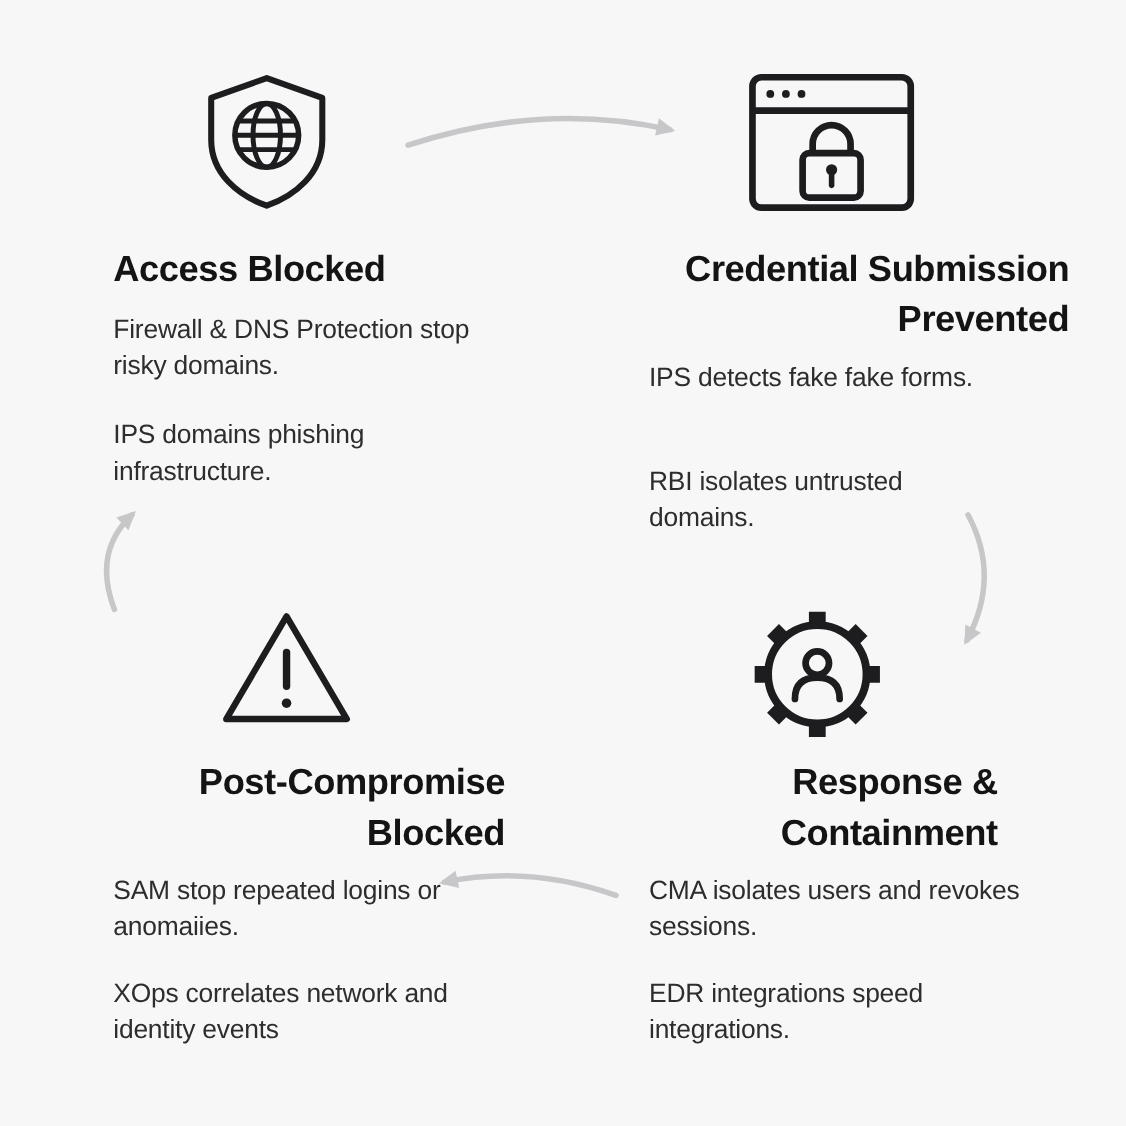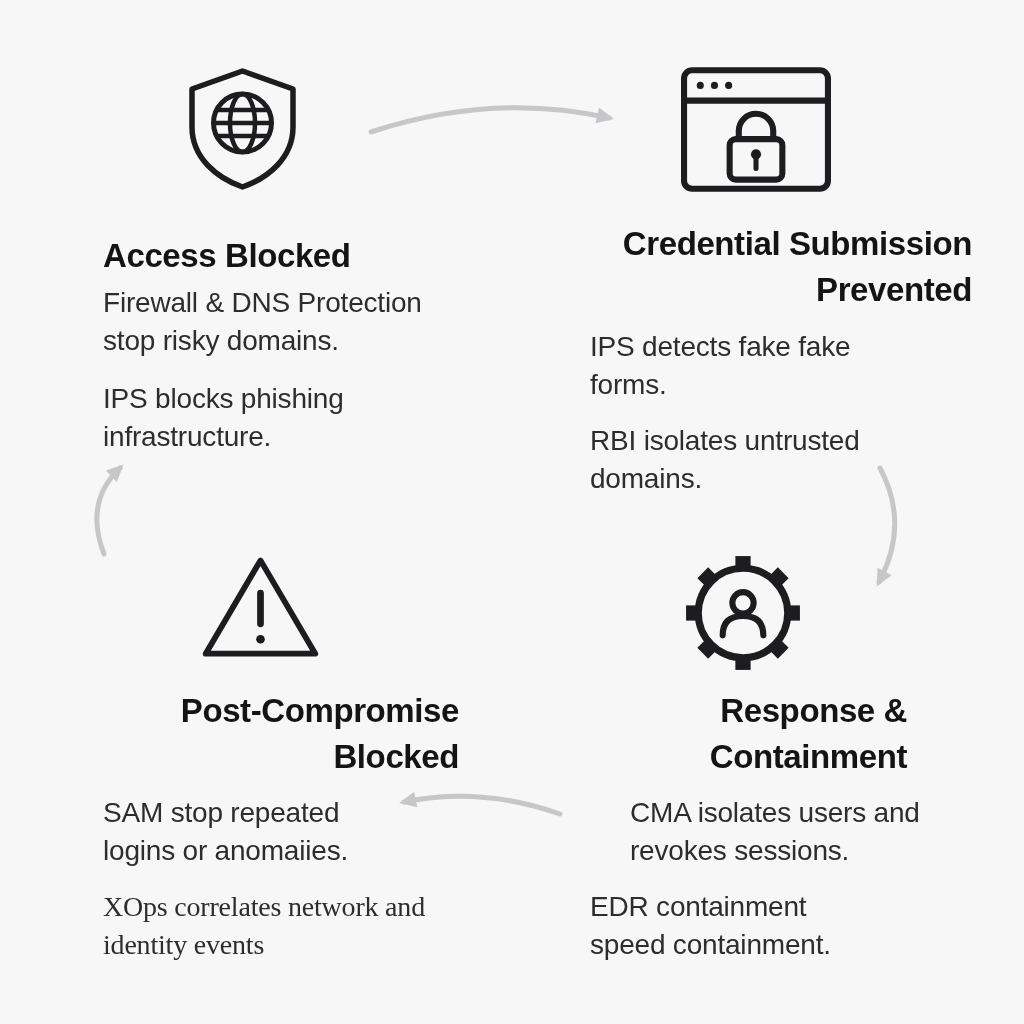--- a/index.html
+++ b/index.html
@@ -14,49 +14,49 @@
   .icon{position:absolute;}
   .icon svg{display:block;width:100%;height:100%;}
   .title{
     position:absolute;margin:0;
     font-size:33px;font-weight:700;color:#141414;
     letter-spacing:-0.4px;line-height:1.38;
   }
   .title.centered{text-align:right;}
   .para{
     position:absolute;margin:0;
-    font-size:28px;line-height:1.36;color:#2d2d2d;
+    font-size:24px;line-height:1.36;color:#2d2d2d;
     letter-spacing:-0.2px;
   }
   .arrow{position:absolute;}
   .arrow path.shaft{fill:none;stroke:#c7c7c9;stroke-width:5;stroke-linecap:round;}
   .arrow .head{fill:#c7c7c9;}
 
   
   .icon-shield{left:185px;top:64px;width:115px;height:130px;}
-  .title-tl{left:103px;top:221px;width:420px;margin-top:12px;}
+  .title-tl{left:103px;top:221px;width:420px;}
   .p-tl-1{left:103px;top:284px;width:355px;}
   .p-tl-2{left:103px;top:380px;width:310px;}
 
   
   .icon-browser{left:680px;top:66px;width:152px;height:127px;}
   .title-tr{left:520px;top:221px;width:452px;}
   .p-tr-1{left:590px;top:328px;width:320px;}
   .p-tr-2{left:590px;top:422px;width:320px;}
 
   
   .icon-triangle{left:198px;top:552px;width:125px;height:112px;}
   .title-bl{left:79px;top:688px;width:380px;}
   .p-bl-1{left:103px;top:794px;width:310px;}
-  .p-bl-2{left:103px;top:888px;width:340px;font-family:Liberation Serif, serif;}
+  .p-bl-2{left:103px;top:888px;width:340px;}
 
   
   .icon-gear{left:682px;top:552px;width:122px;height:122px;}
   .title-br{left:577px;top:688px;width:330px;}
-  .p-br-1{left:590px;top:794px;width:340px;margin-left:40px;}
+  .p-br-1{left:590px;top:794px;width:340px;}
   .p-br-2{left:590px;top:888px;width:250px;}
 
   
   .arrow-top{left:365px;top:88px;width:260px;height:60px;}
   .arrow-right{left:852px;top:462px;width:72px;height:130px;}
   .arrow-bottom{left:392px;top:782px;width:175px;height:48px;}
   .arrow-left{left:82px;top:458px;width:64px;height:102px;}
 </style>
 </head>
 <body>
@@ -104,21 +104,21 @@
       <path d="M57.5 6 L108 24 V62 C108 93 83 113 57.5 122 C32 113 7 93 7 62 V24 Z" stroke-width="5.5" stroke-linejoin="round"></path>
       <circle cx="57.5" cy="58" r="29" stroke-width="5"></circle>
       <ellipse cx="57.5" cy="58" rx="12.5" ry="29" stroke-width="4.5"></ellipse>
       <line x1="28.5" y1="58" x2="86.5" y2="58" stroke-width="4.5"></line>
       <line x1="33" y1="45" x2="82" y2="45" stroke-width="4.5"></line>
       <line x1="33" y1="71" x2="82" y2="71" stroke-width="4.5"></line>
     </svg>
   </div>
   <h2 class="title title-tl">Access Blocked</h2>
   <p class="para p-tl-1">Firewall &amp; DNS Protection stop risky domains.</p>
-  <p class="para p-tl-2">IPS blocks phishing infrastructure.</p>
+  <p class="para p-tl-2">IPS domains phishing infrastructure.</p>
 
   <div class="icon icon-browser">
     <svg viewBox="0 0 150 125" fill="none" stroke="#1d1d1f">
       <rect x="4" y="4" width="142" height="117" rx="8" stroke-width="6"></rect>
       <line x1="4" y1="34" x2="146" y2="34" stroke-width="6"></line>
       <circle cx="20" cy="19" r="3.5" fill="#1d1d1f" stroke="none"></circle>
       <circle cx="34" cy="19" r="3.5" fill="#1d1d1f" stroke="none"></circle>
       <circle cx="48" cy="19" r="3.5" fill="#1d1d1f" stroke="none"></circle>
       <path d="M58 72 V64 A17 17 0 0 1 92 64 V72" stroke-width="6"></path>
       <rect x="49" y="72" width="52" height="40" rx="6" stroke-width="6"></rect>
@@ -151,15 +151,15 @@
       <line x1="16" y1="60" x2="4" y2="60" stroke-width="15"></line>
       <line x1="28.9" y1="28.9" x2="20.4" y2="20.4" stroke-width="15"></line>
       <line x1="60" y1="16" x2="60" y2="4" stroke-width="15"></line>
       <line x1="91.1" y1="28.9" x2="99.6" y2="20.4" stroke-width="15"></line>
       <circle cx="60" cy="50" r="10.5" stroke-width="6"></circle>
       <path d="M40 82 C40 68 48 63 60 63 C72 63 80 68 80 82" stroke-width="6" stroke-linecap="round"></path>
     </svg>
   </div>
   <h2 class="title title-br centered">Response &amp; Containment</h2>
   <p class="para p-br-1">CMA isolates users and revokes sessions.</p>
-  <p class="para p-br-2">EDR containment speed containment.</p>
+  <p class="para p-br-2">EDR integrations speed integrations.</p>
 
 </div>
 
 </body></html>

